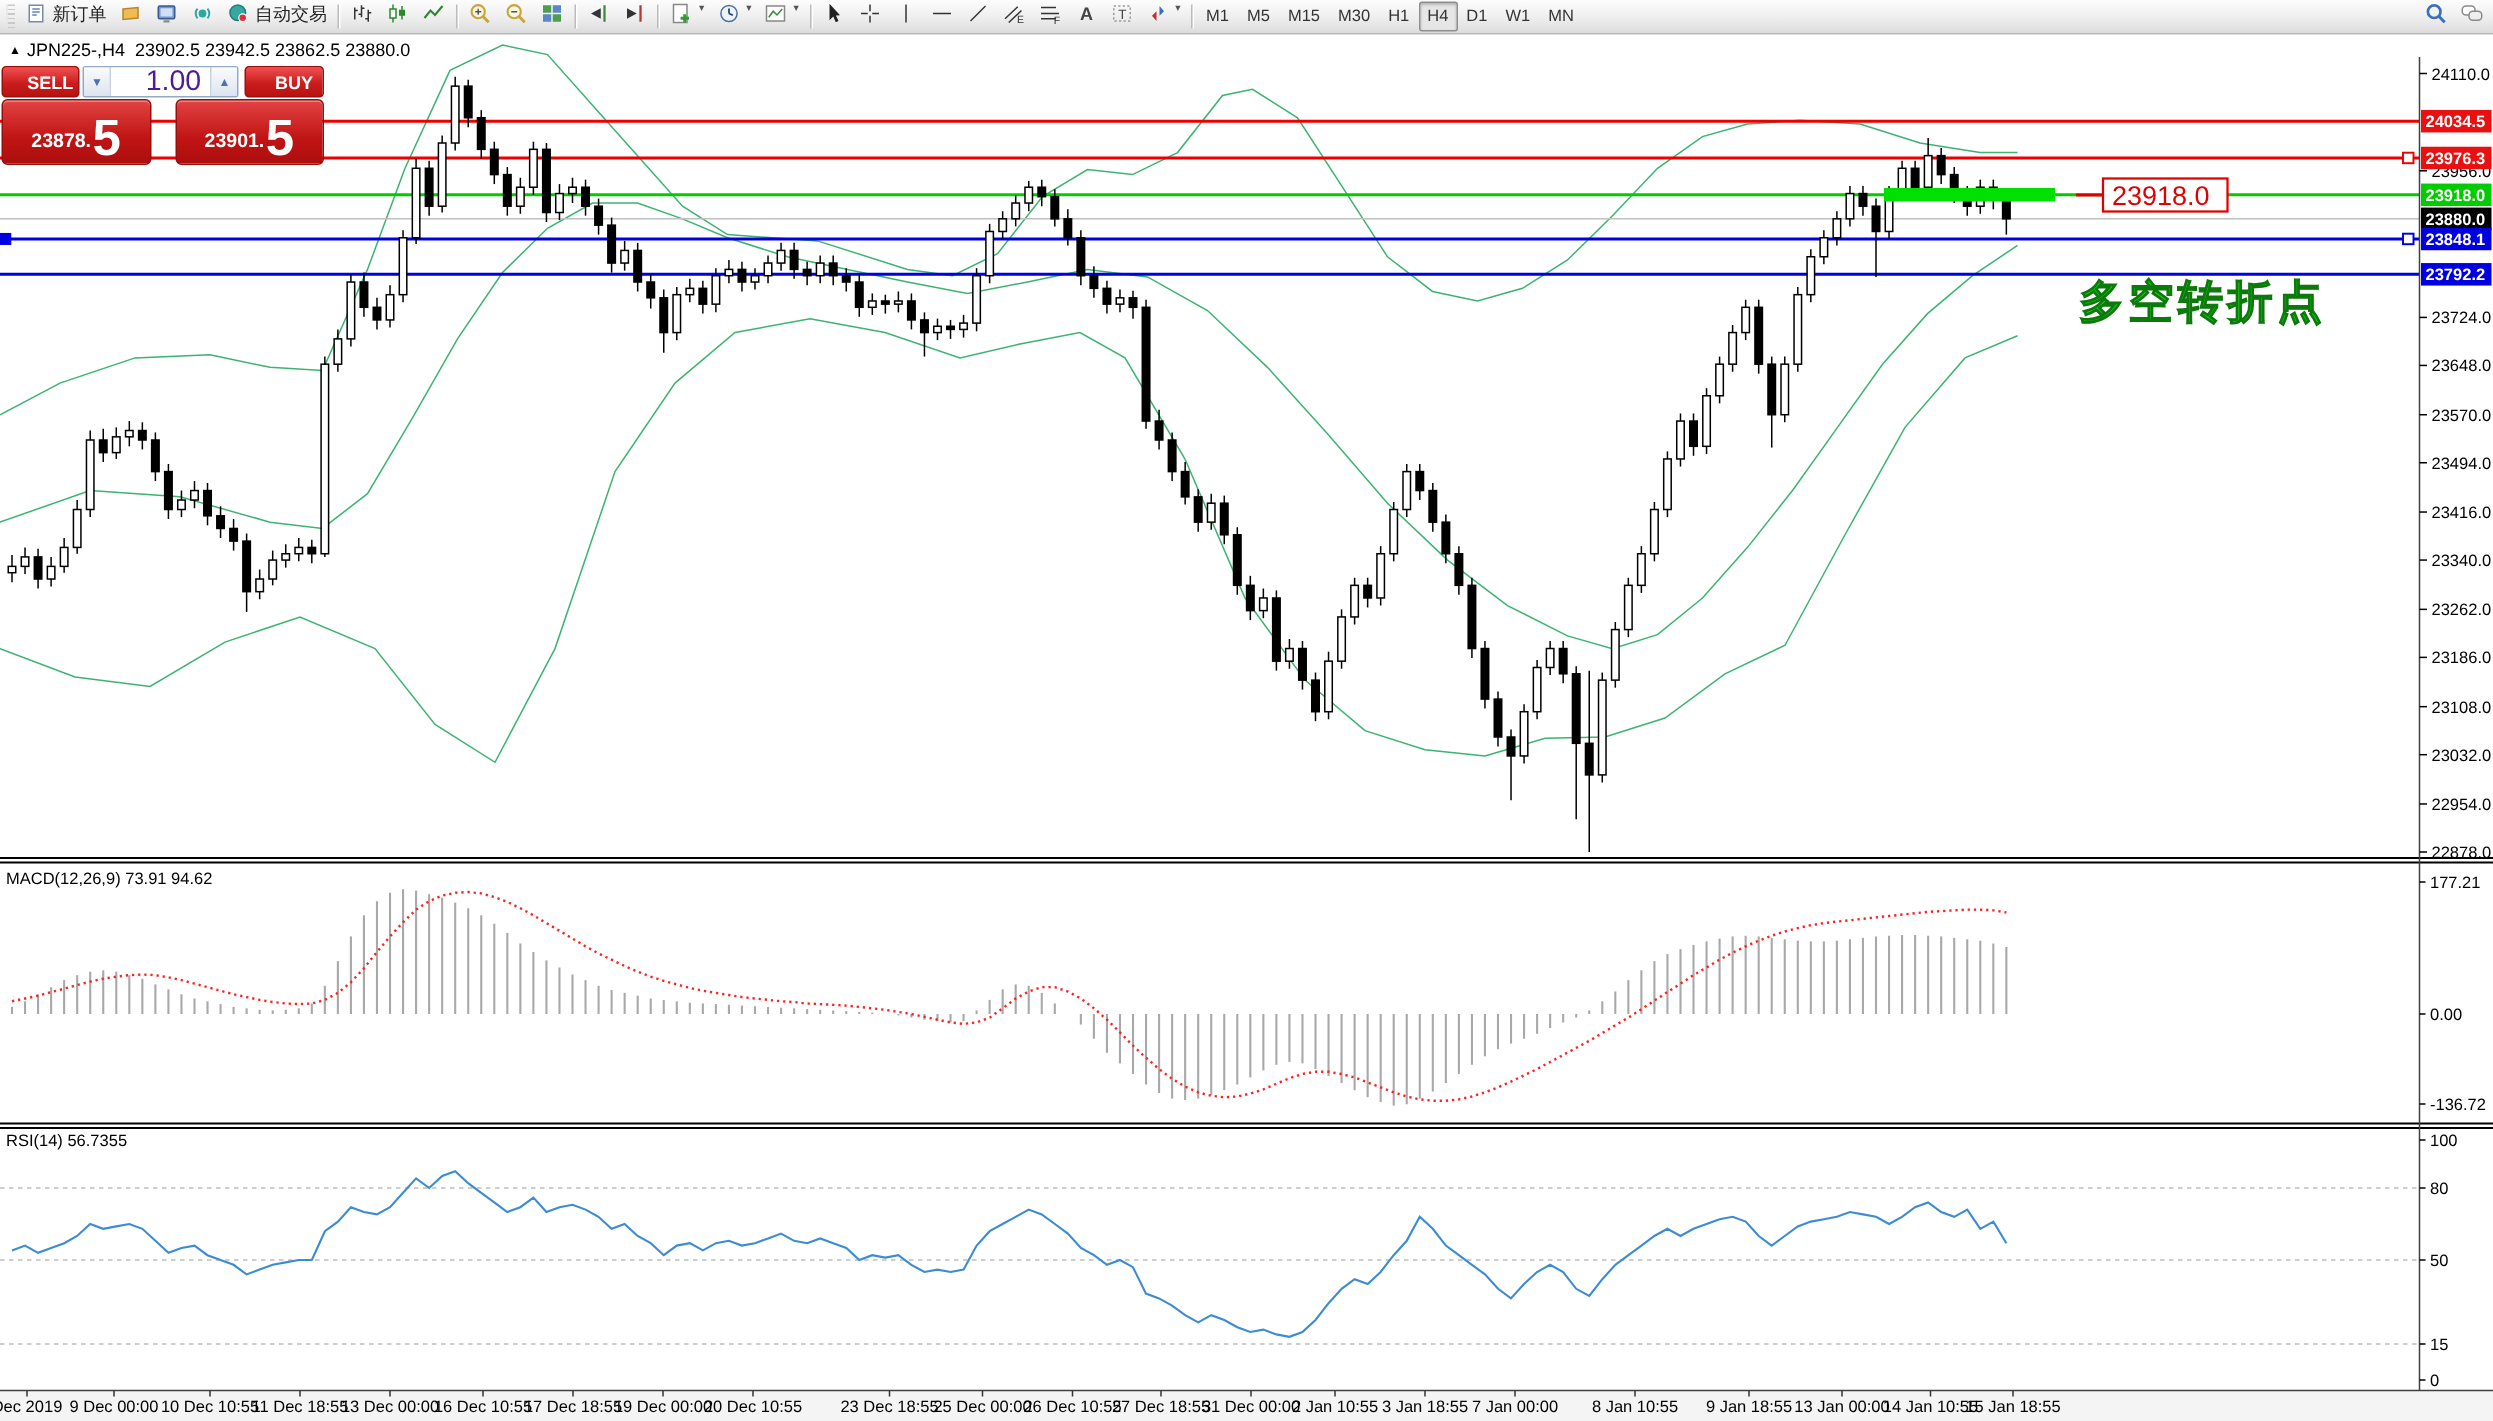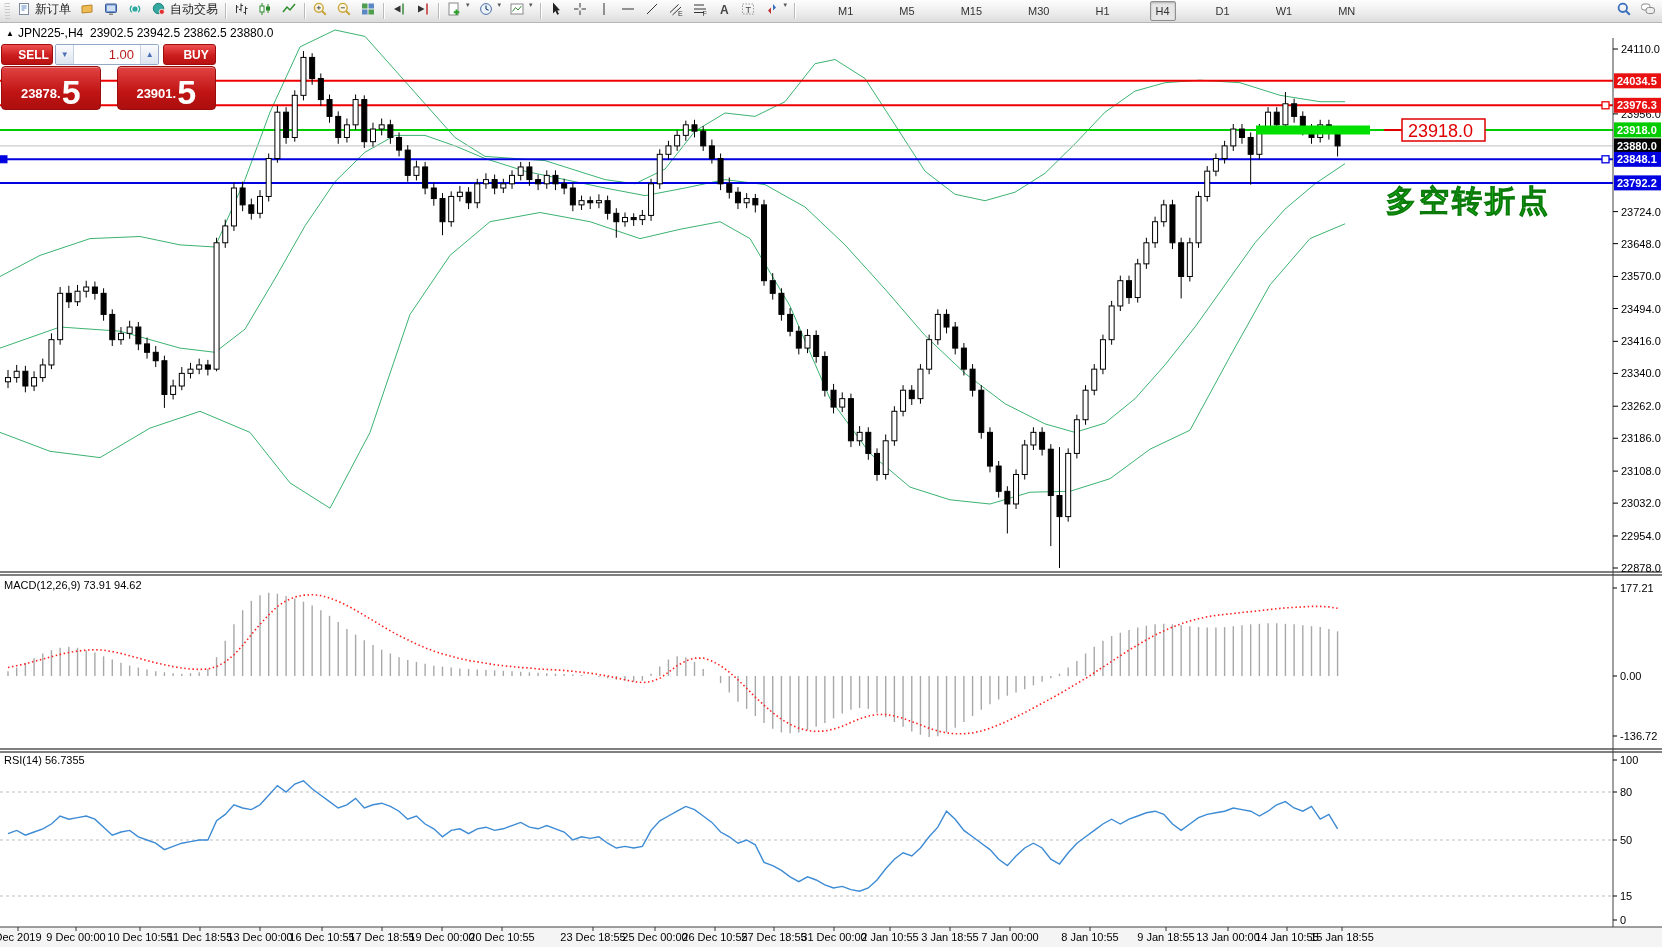--- a/index.html
+++ b/index.html
@@ -11,39 +11,39 @@
      background:linear-gradient(#fdfdfd,#ececec 60%,#dcdcdc);border-bottom:1px solid #b7b7b7;
      display:flex;align-items:center;padding:0 2px;font-size:12px;color:#222;}
   .tb-btn{display:flex;gap:3px;height:20px;padding:0 3px;border:1px solid transparent;
      border-radius:2px;cursor:default;white-space:nowrap;}
   .tb-btn svg{display:block;}
   .tb-sep{width:1px;height:16px;background:#bbb;margin:0 3px;box-shadow:1px 0 0 #fff;}
   .tb-grip{width:5px;height:16px;margin:0 2px;
      background:repeating-linear-gradient(180deg,#c9c9c9 0 1px,transparent 1px 3px);
      border-left:1px solid #e8e8e8;}
   .tb-caret{font-size:7px;color:#555;margin-left:1px;}
-  .tb-tf{padding:1px 5px;height:16px;line-height:16px;font-size:11px;color:#333;border:1px solid transparent;border-radius:2px;margin-left:34px;}
+  .tb-tf{padding:1px 5px;height:16px;line-height:16px;font-size:11px;color:#333;border:1px solid transparent;border-radius:2px;}
   .tb-tf.active{background:#e6e6e6;border-color:#8f8f8f;box-shadow:inset 0 1px 2px rgba(0,0,0,.25);}
   .tb-spacer{flex:1;}
   
   .title-line{position:absolute;top:26px;left:6px;z-index:20;font-size:12px;color:#000;}
   .title-line .tri{font-size:8px;vertical-align:1px;margin-right:4px;}
   
   .trade-panel{position:absolute;top:44px;left:1px;width:215px;z-index:25;font-family:"Liberation Sans",sans-serif;}
   .tp-row1{display:flex;align-items:stretch;height:21px;}
   .tp-btn{color:#fff;font-size:12px;font-weight:bold;display:flex;align-items:center;justify-content:center;
      background:linear-gradient(#ef5050,#cb1d1d 55%,#b91111);border:1px solid #9d0f0f;border-radius:3px;padding-left:13px;}
   .tp-sell{width:46px;}
   .tp-buy{width:47px;margin-left:2px;}
   .tp-vol{display:flex;align-items:stretch;margin:0 2px;border:1px solid #93a9c6;border-radius:2px;background:#fff;}
   .tp-spin{width:18px;display:flex;align-items:center;justify-content:center;font-size:8px;color:#4a6fb5;
      background:linear-gradient(#fafbfd,#dde4ef);border:0;}
   .tp-spin.dn{border-right:1px solid #c6d2e2;}
   .tp-spin.up{border-left:1px solid #c6d2e2;}
-  .tp-vol input{width:60px;border:0;outline:0;text-align:right;font-size:13px;padding:0 6px 0 0;color:#b91c1c;background:#fff;}
+  .tp-vol input{width:60px;border:0;outline:0;text-align:right;font-size:19px;padding:0 6px 0 0;color:#4c1d95;background:#fff;}
   .tp-row2{display:flex;margin-top:1px;}
   .px-box{height:40px;border-radius:4px;color:#fff;display:flex;align-items:flex-end;justify-content:center;
      background:linear-gradient(#e24343,#c01414 60%,#ad0e0e);border:1px solid #990d0d;
      box-shadow:inset 0 1px 0 rgba(255,255,255,.35);padding-bottom:2px;}
   .px-sell{width:104px;}
   .px-buy{width:104px;margin-left:16px;text-align:center;}
   .px-small{font-size:13px;font-weight:bold;line-height:26px;}
   .px-big{font-size:34px;font-weight:bold;line-height:30px;margin-left:1px;}
   svg.chart{position:absolute;top:0;left:0;z-index:5;}
 </style>

